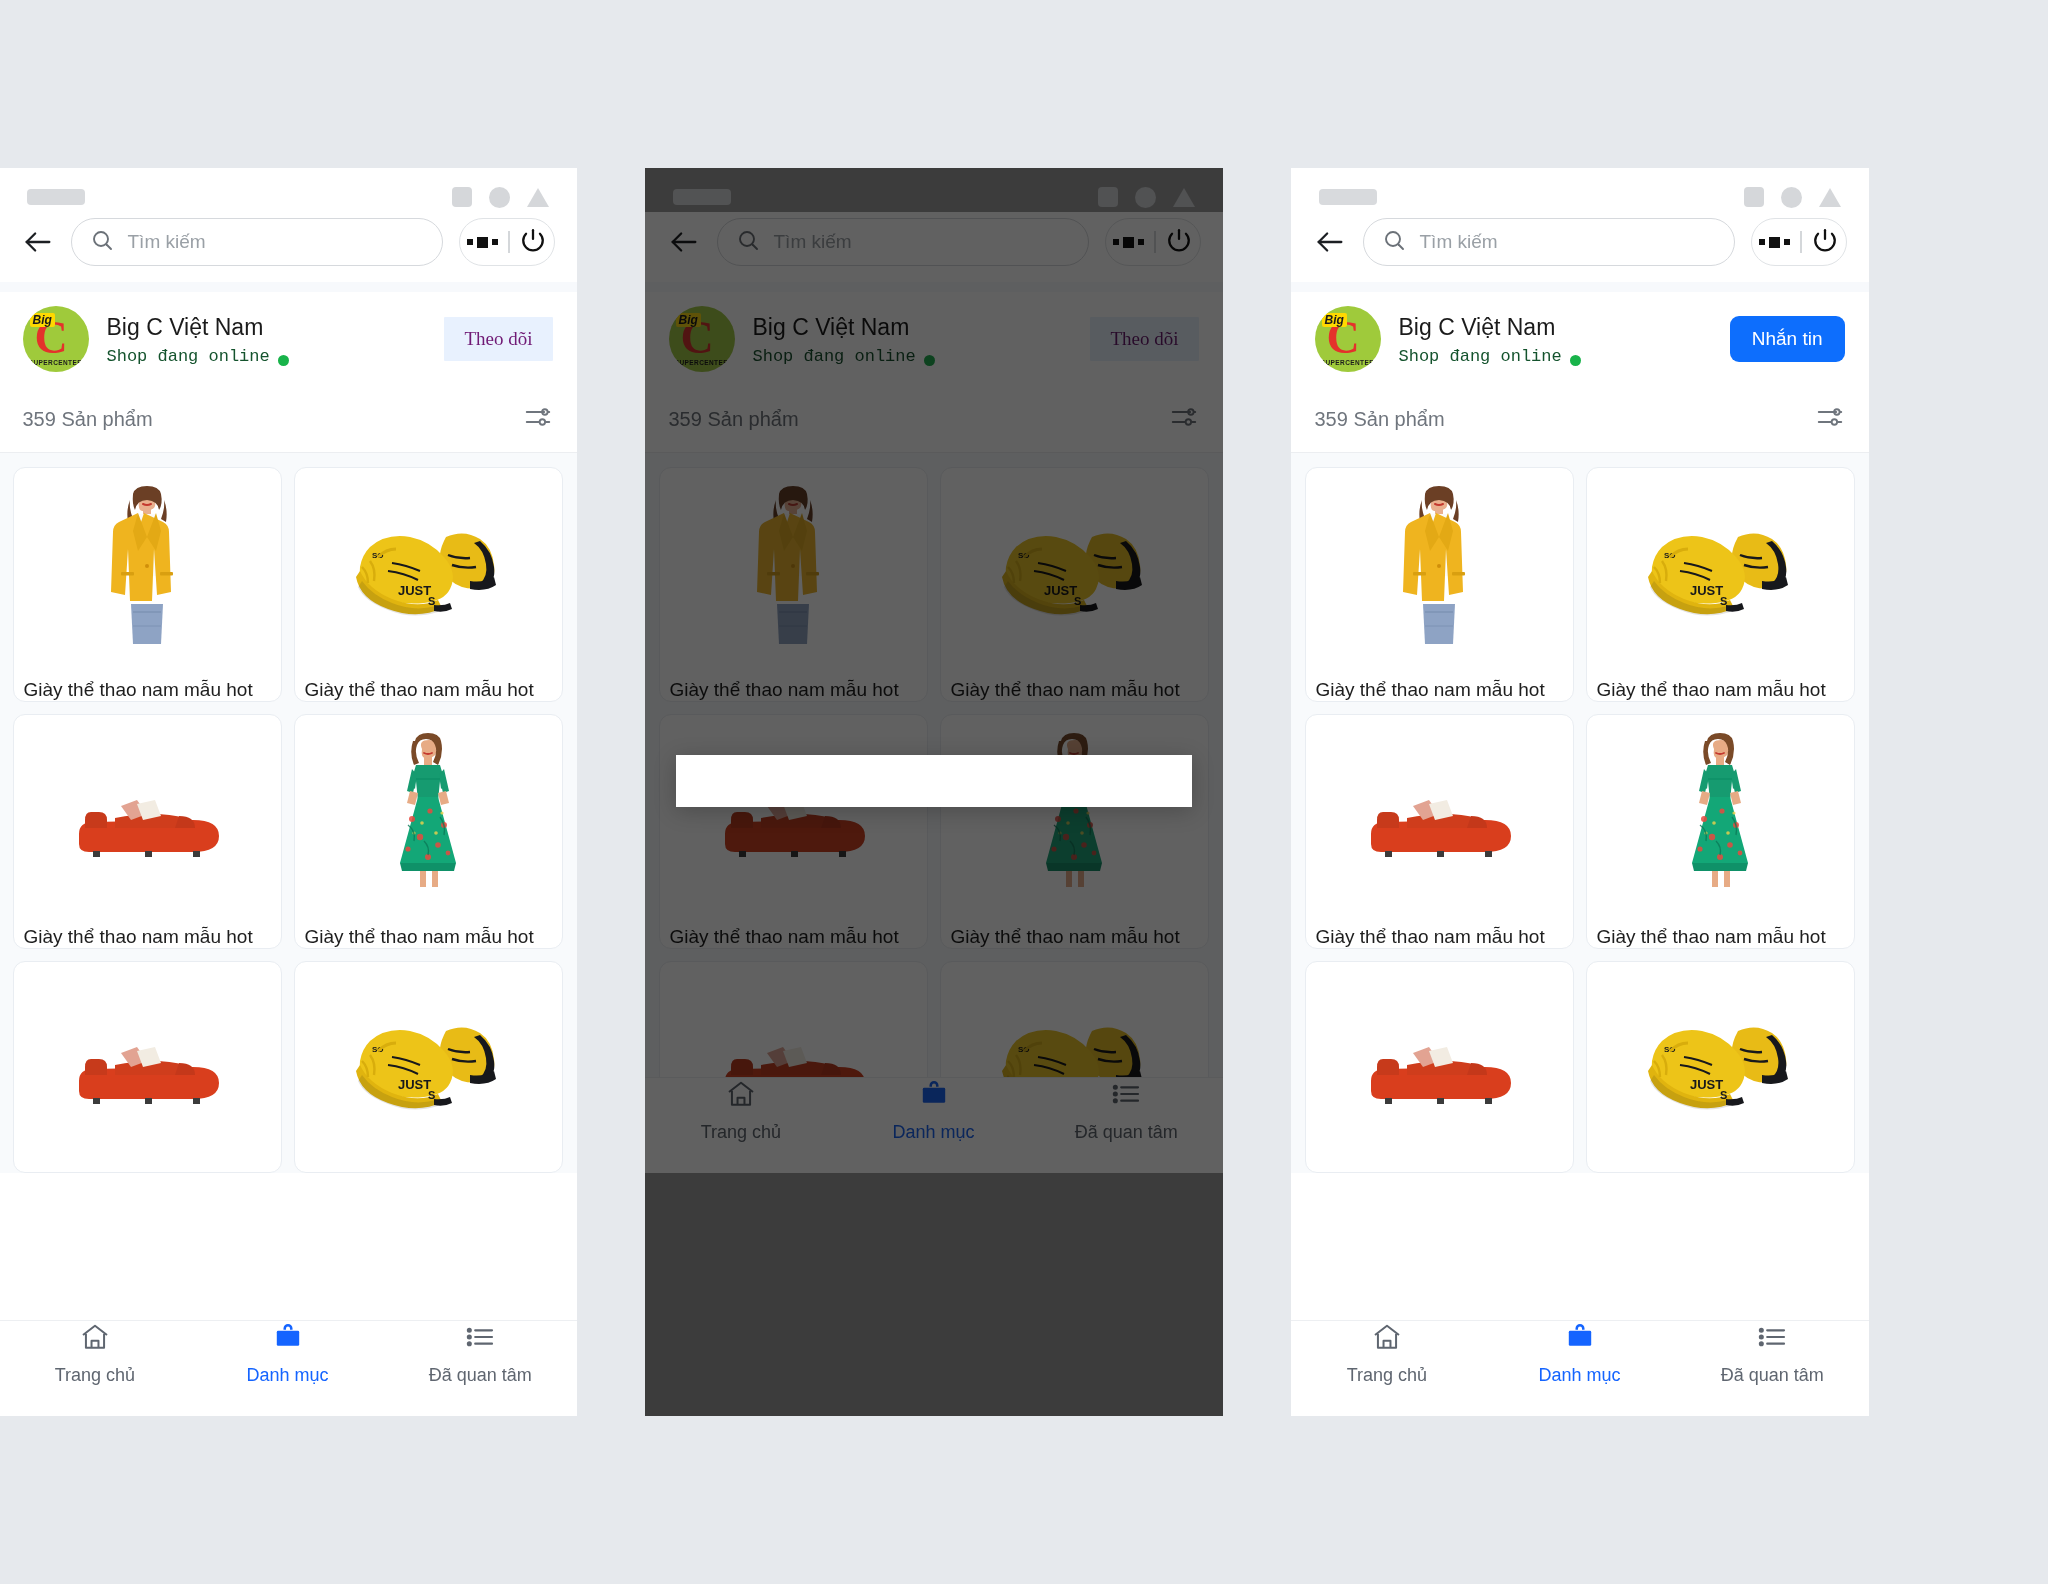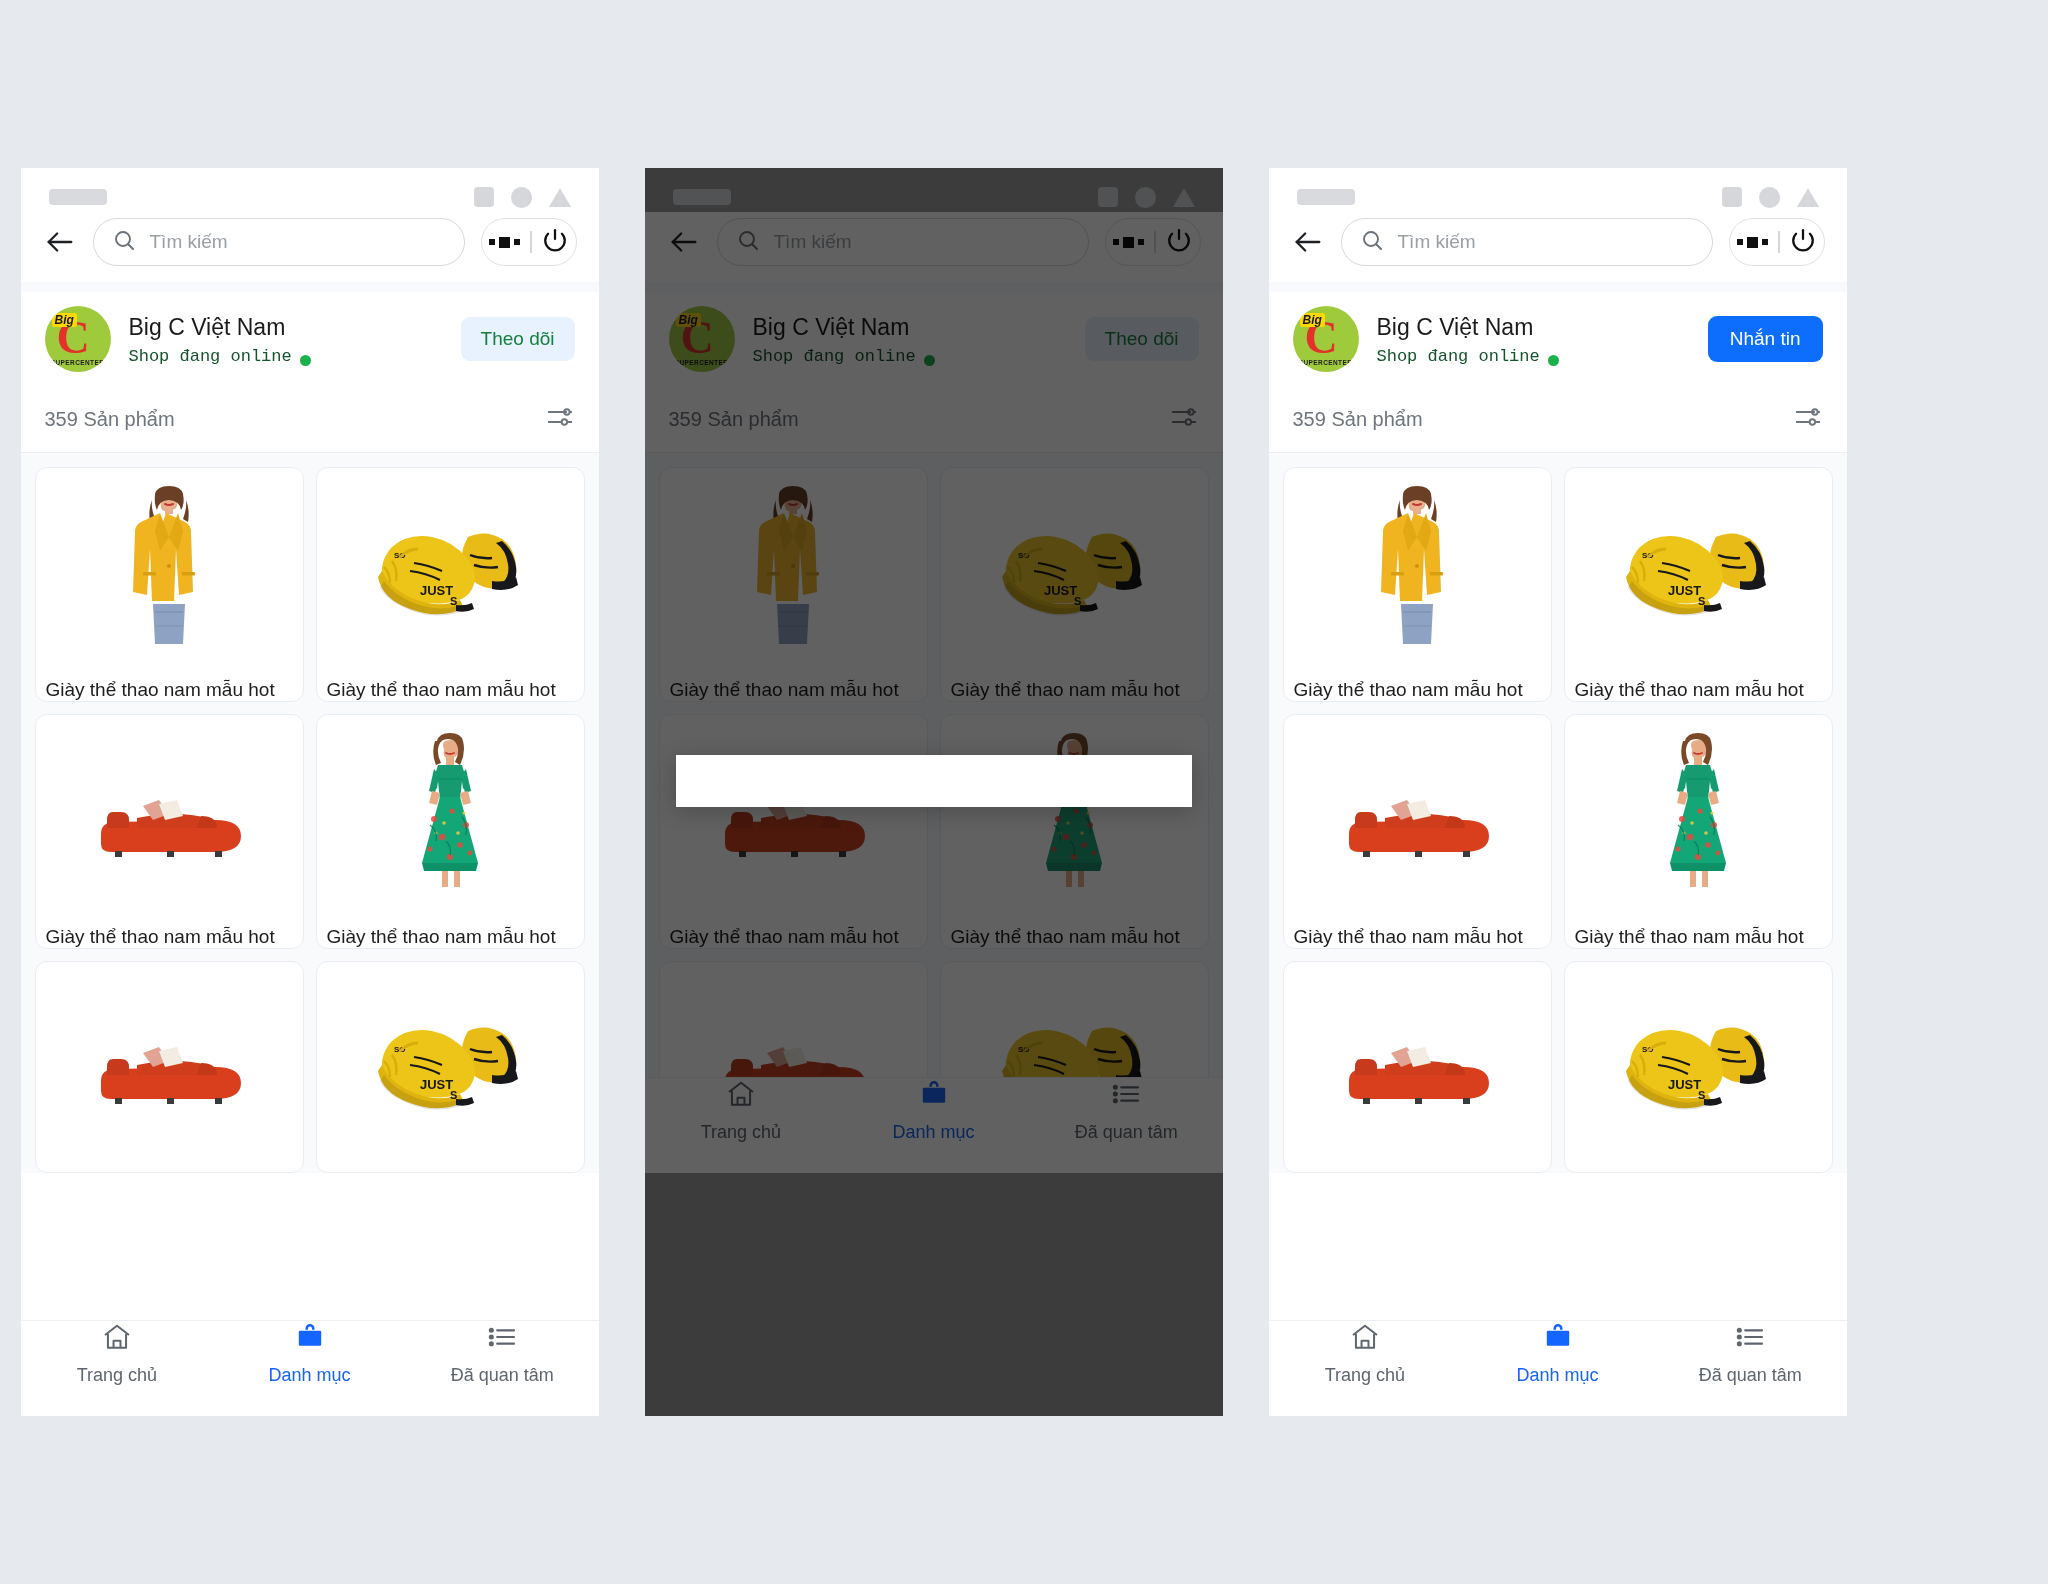--- a/index.html
+++ b/index.html
@@ -8,21 +8,21 @@
     background: #e6e9ed;
     font-family: "Liberation Sans", sans-serif;
     overflow: hidden;
   }
   .stage {
     position: relative;
     width: 1867px; height: 1584px;
     display: flex;
     align-items: flex-start;
     justify-content: center;
-    gap: 46px;
+    gap: 68px;
     padding-top: 168px;
   }
 
   
   .phone {
     position: relative;
     width: 578px;
     height: 1248px;
     background: #ffffff;
     overflow: hidden;
@@ -123,24 +123,24 @@
   }
   .shopmeta { flex: 1 1 auto; min-width: 0; }
   .shopname { font-size: 23px; color: #1b1b1b; line-height: 30px; }
   .shopstatus {
     font-size: 17px; color: #14532d; margin-top: 5px;
     display: flex; align-items: flex-end; gap: 8px; font-family: Liberation Mono, monospace;
   }
   .onlinedot { width: 11px; height: 11px; border-radius: 50%; background: #18b34a; display:inline-block; }
   .followbtn {
     flex: 0 0 auto;
-    background: #e8f1fe; color: #15803d;
+    background: #e8f1fe; color: #701a75;
     font-size: 19px;
-    padding: 11px 20px; border-radius: 9px;
-    border: none; cursor: pointer;
+    padding: 11px 20px; border-radius: 1px;
+    border: none; cursor: pointer; font-family: Liberation Serif, serif;
   }
   .msgbtn {
     flex: 0 0 auto;
     background: #0d6efd; color: #fff;
     font-size: 19px;
     padding: 12px 22px; border-radius: 9px;
     border: none; cursor: pointer;
   }
 
   

